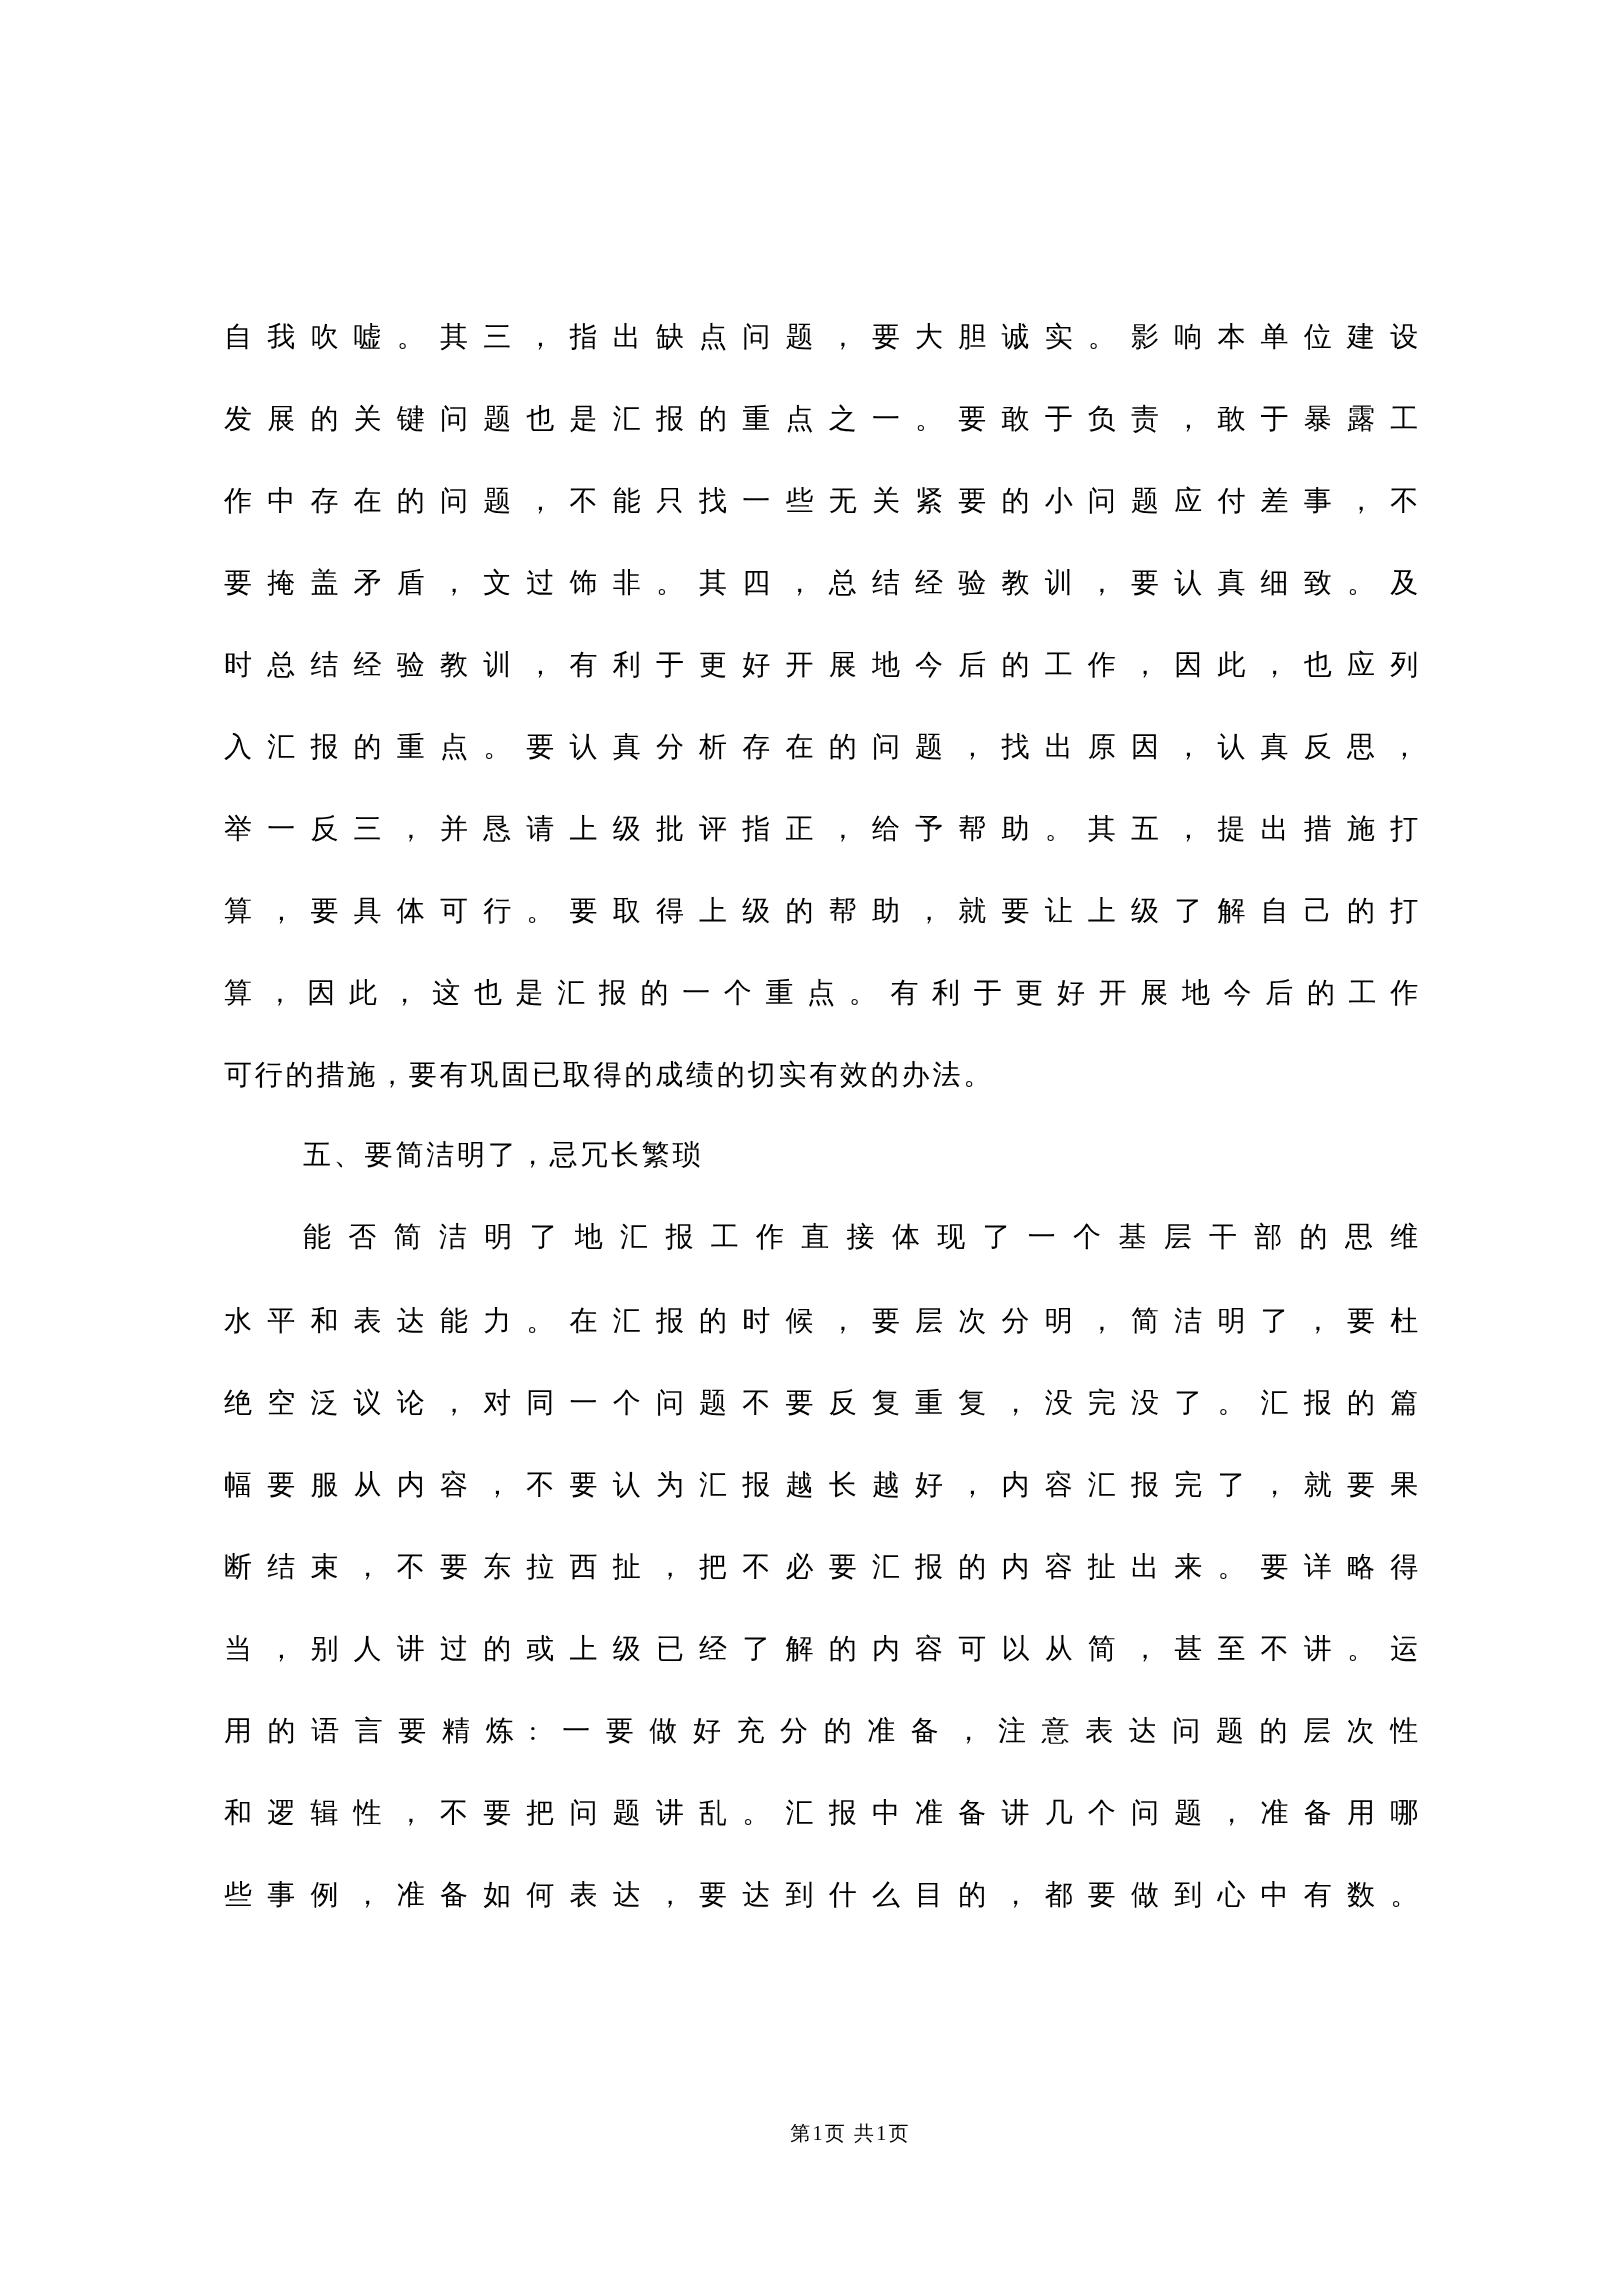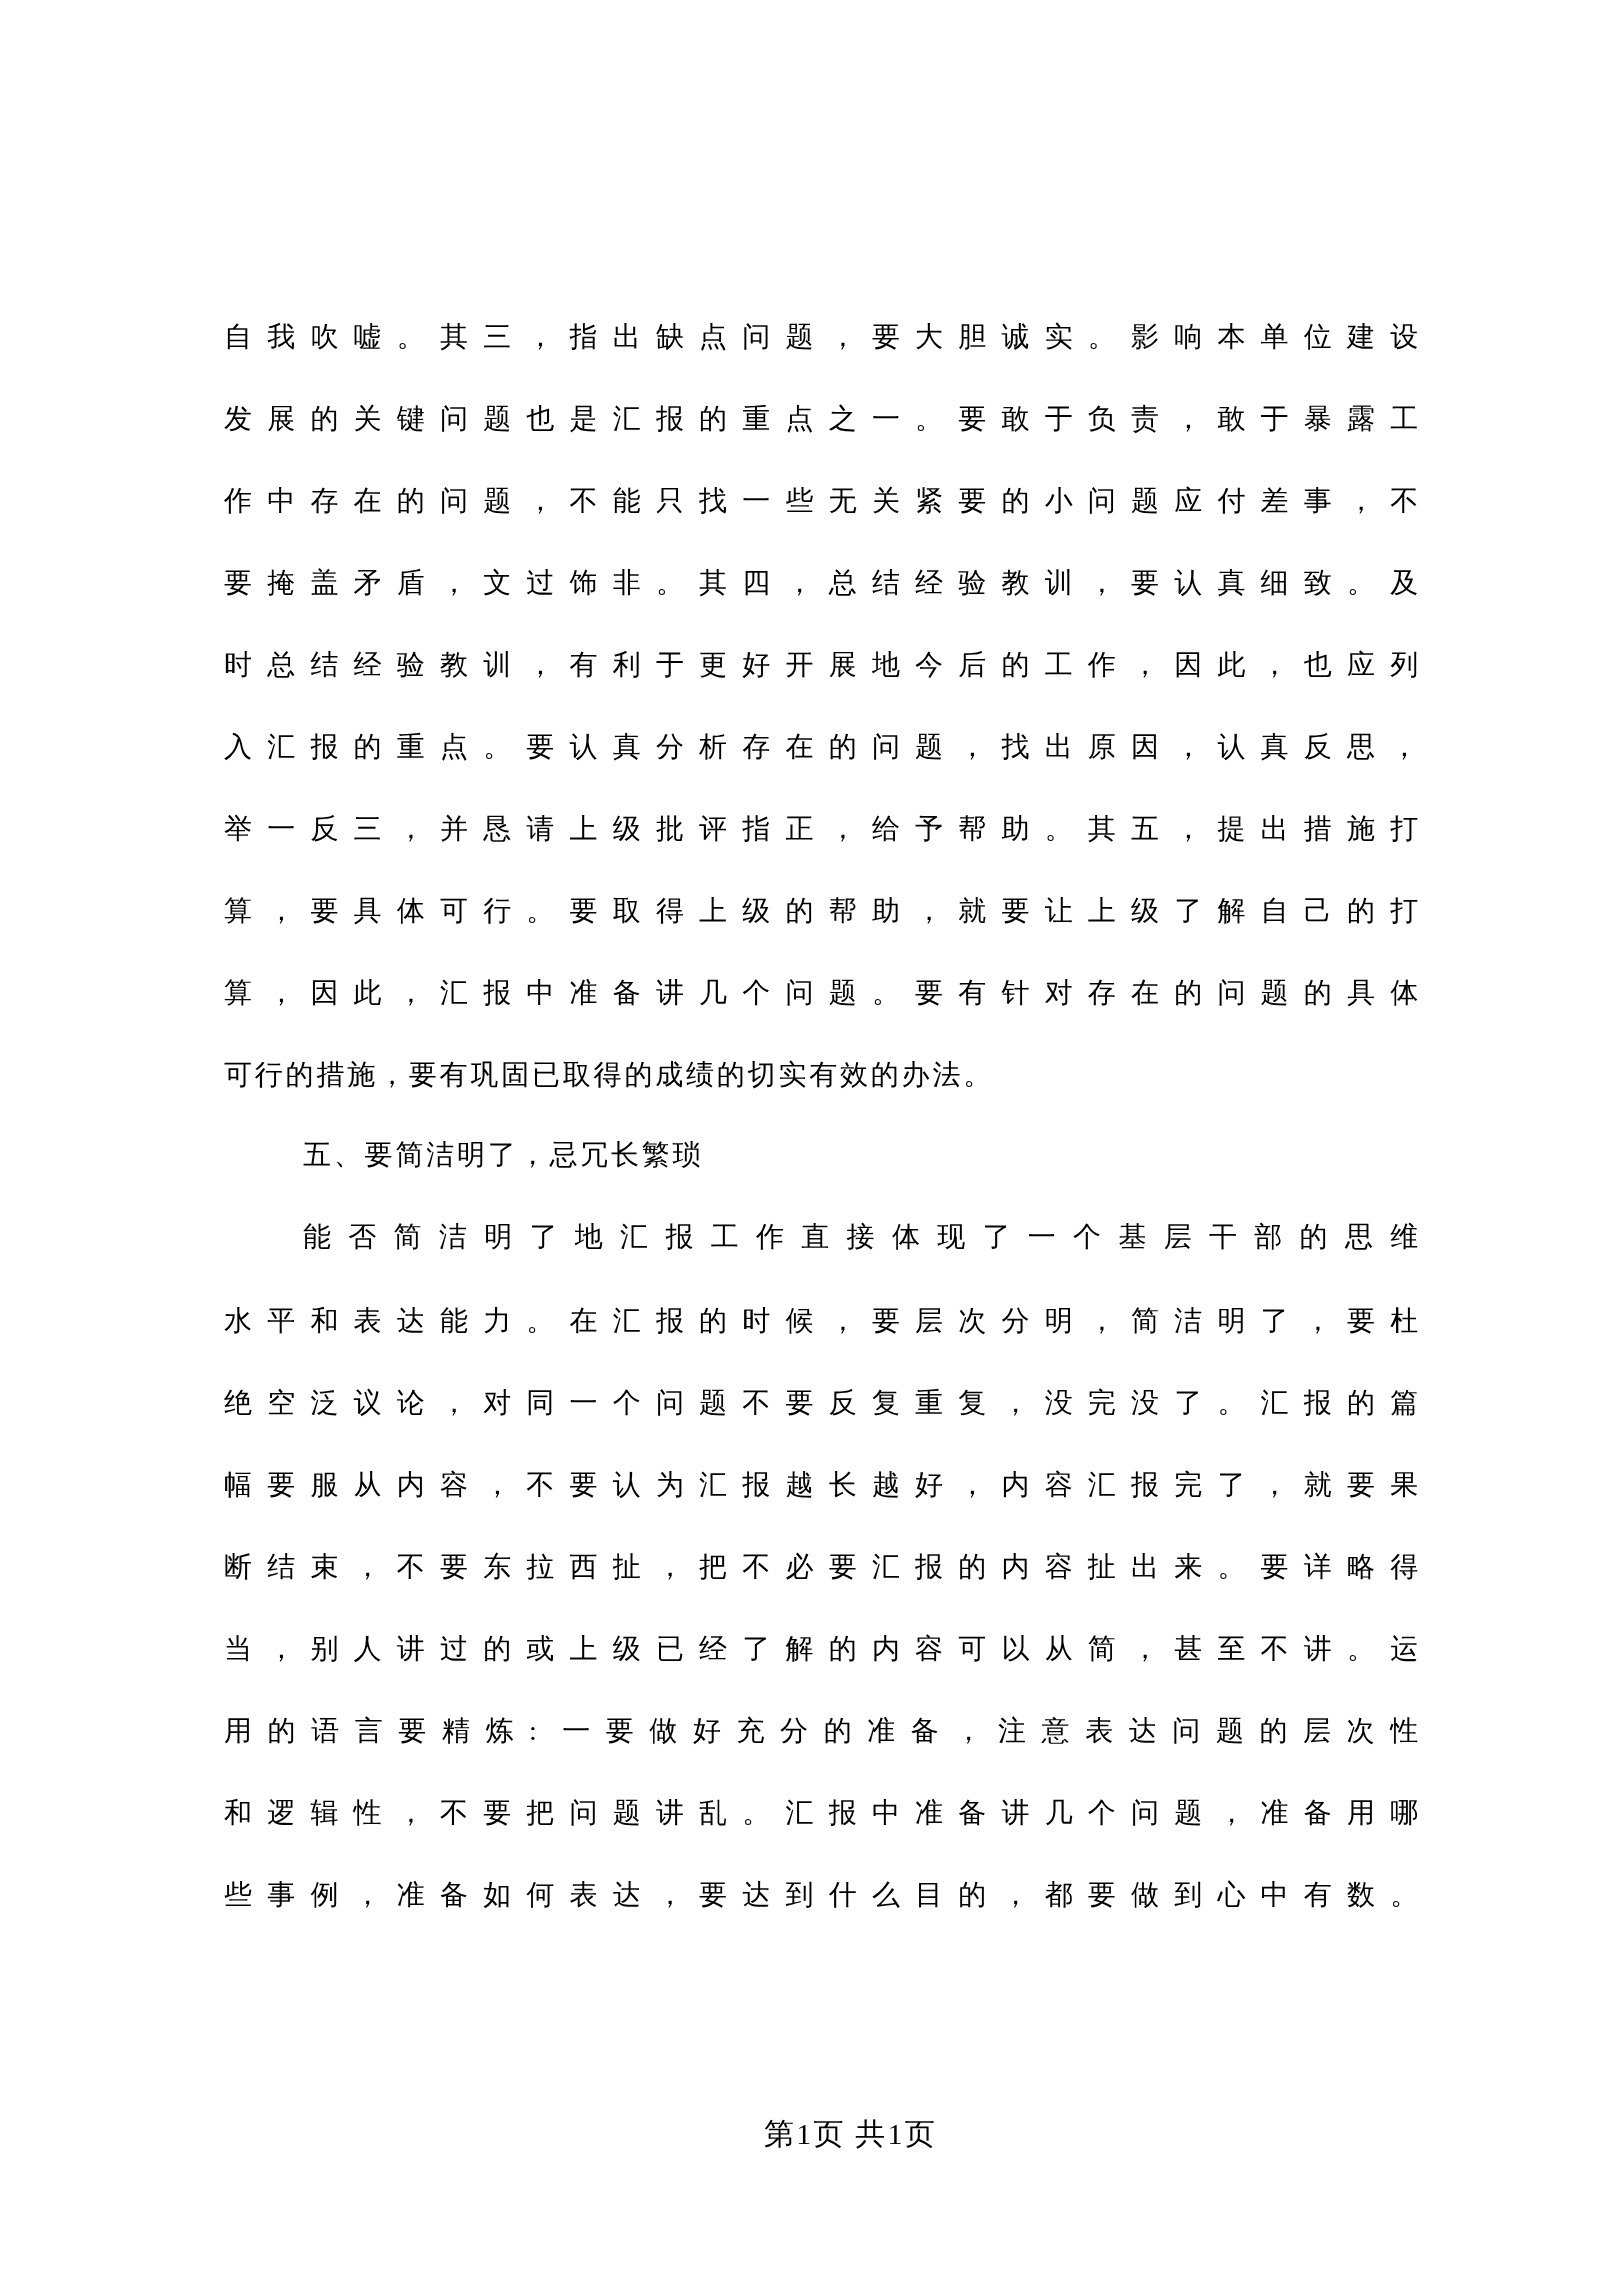--- a/index.html
+++ b/index.html
@@ -36,21 +36,21 @@
   .line.indent{
     text-indent:79px;
     font-family:Liberation Mono, monospace;
   }
   .footer{
     position:absolute;
     top:2114px;
     left:0;
     width:100%;
     text-align:center;
-    font-size:30px;
+    font-size:20px;
     line-height:39px;
     letter-spacing:2.2px;
   }
   .footer .inner{
     display:inline-block;
     transform:translateX(39px);
   }
 </style>
 </head>
 <body>
@@ -58,21 +58,21 @@
 <div class="page">
   <div class="textblock">
     <div class="line justify">自我吹嘘。其三，指出缺点问题，要大胆诚实。影响本单位建设</div>
     <div class="line justify">发展的关键问题也是汇报的重点之一。要敢于负责，敢于暴露工</div>
     <div class="line justify">作中存在的问题，不能只找一些无关紧要的小问题应付差事，不</div>
     <div class="line justify">要掩盖矛盾，文过饰非。其四，总结经验教训，要认真细致。及</div>
     <div class="line justify">时总结经验教训，有利于更好开展地今后的工作，因此，也应列</div>
     <div class="line justify">入汇报的重点。要认真分析存在的问题，找出原因，认真反思，</div>
     <div class="line justify">举一反三，并恳请上级批评指正，给予帮助。其五，提出措施打</div>
     <div class="line justify">算，要具体可行。要取得上级的帮助，就要让上级了解自己的打</div>
-    <div class="line justify">算，因此，汇报中准备讲几个问题。要有针对存在的问题的具体</div>
+    <div class="line justify">算，因此，这也是汇报的一个重点。有利于更好开展地今后的工作</div>
     <div class="line">可行的措施，要有巩固已取得的成绩的切实有效的办法。</div>
     <div class="line indent">五、要简洁明了，忌冗长繁琐</div>
     <div class="line indent justify">能否简洁明了地汇报工作直接体现了一个基层干部的思维</div>
     <div class="line justify">水平和表达能力。在汇报的时候，要层次分明，简洁明了，要杜</div>
     <div class="line justify">绝空泛议论，对同一个问题不要反复重复，没完没了。汇报的篇</div>
     <div class="line justify">幅要服从内容，不要认为汇报越长越好，内容汇报完了，就要果</div>
     <div class="line justify">断结束，不要东拉西扯，把不必要汇报的内容扯出来。要详略得</div>
     <div class="line justify">当，别人讲过的或上级已经了解的内容可以从简，甚至不讲。运</div>
     <div class="line justify">用的语言要精炼: 一要做好充分的准备，注意表达问题的层次性</div>
     <div class="line justify">和逻辑性，不要把问题讲乱。汇报中准备讲几个问题，准备用哪</div>

